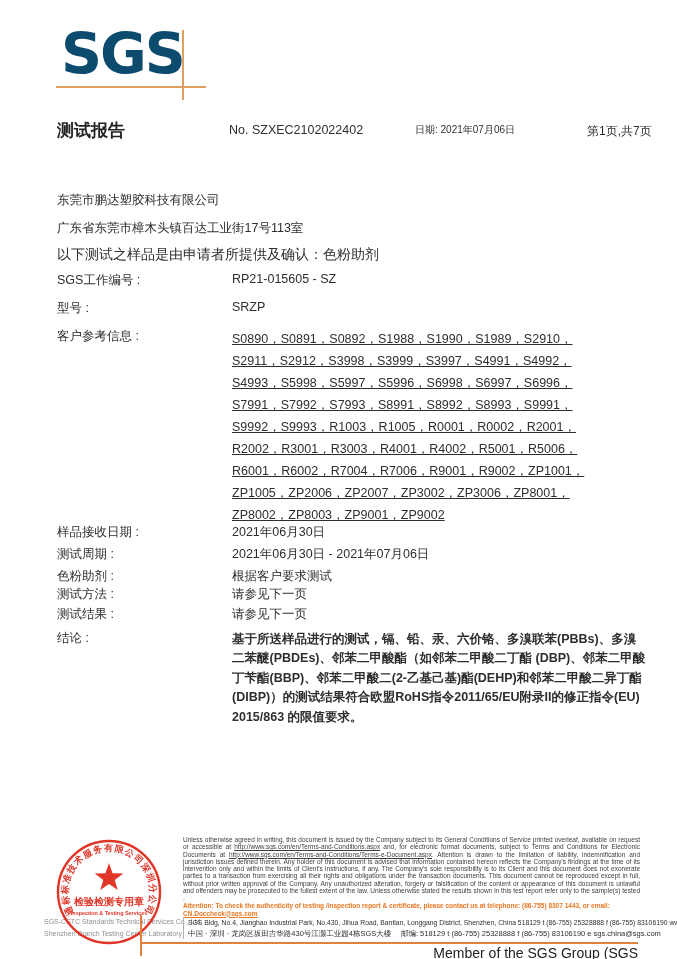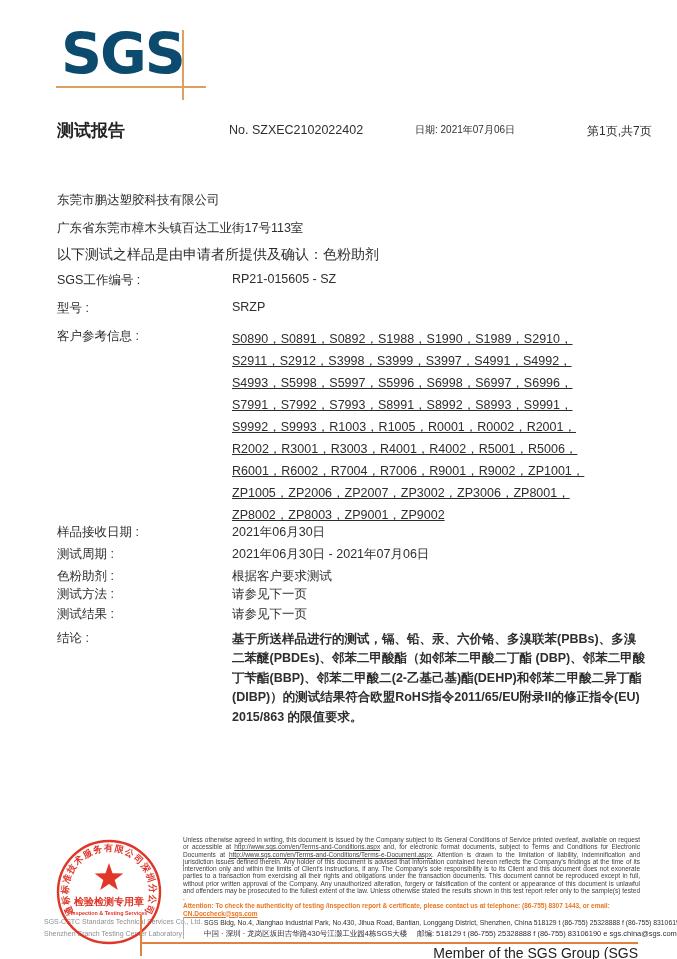--- a/index.html
+++ b/index.html
@@ -26,21 +26,21 @@
   .concl{width:414px;line-height:19.4px;text-align:left;font-weight:bold;}
   
   .company-lines{position:absolute;left:44px;top:916px;font-size:7px;line-height:12px;color:#8f8f8f;white-space:nowrap;}
   .stamp{position:absolute;left:50px;top:836px;}
   .smallprint{position:absolute;left:183px;top:836px;width:457px;font-size:6.5px;
     line-height:7.25px;color:#3d3d3d;text-align:justify;}
   .smallprint .url{text-decoration:underline;}
   .attention{margin-top:1px;color:#e87722;font-weight:bold;text-align:left;}
   .attention .url{text-decoration:underline;}
   .addresses{position:absolute;left:183px;top:917px;width:460px;color:#2f2f2f;}
-  .addr-line{border-left:1px solid #b0b0b0;padding-left:20px;font-size:6.8px;line-height:11px;white-space:nowrap;}
+  .addr-line{border-left:1px solid #b0b0b0;padding-left:4px;font-size:6.8px;line-height:11px;white-space:nowrap;}
   .addr-line.cn{font-size:7.5px;}
   .foot-vline{position:absolute;left:140px;top:915px;width:2px;height:41px;background:#e0813f;}
   .foot-hline{position:absolute;left:140px;top:942px;width:498px;height:2px;background:#e0813f;}
   .member{position:absolute;left:420px;top:945px;width:218px;text-align:right;font-size:14px;color:#222;}
 </style>
 </head>
 <body>
 
 <div class="page">
 

